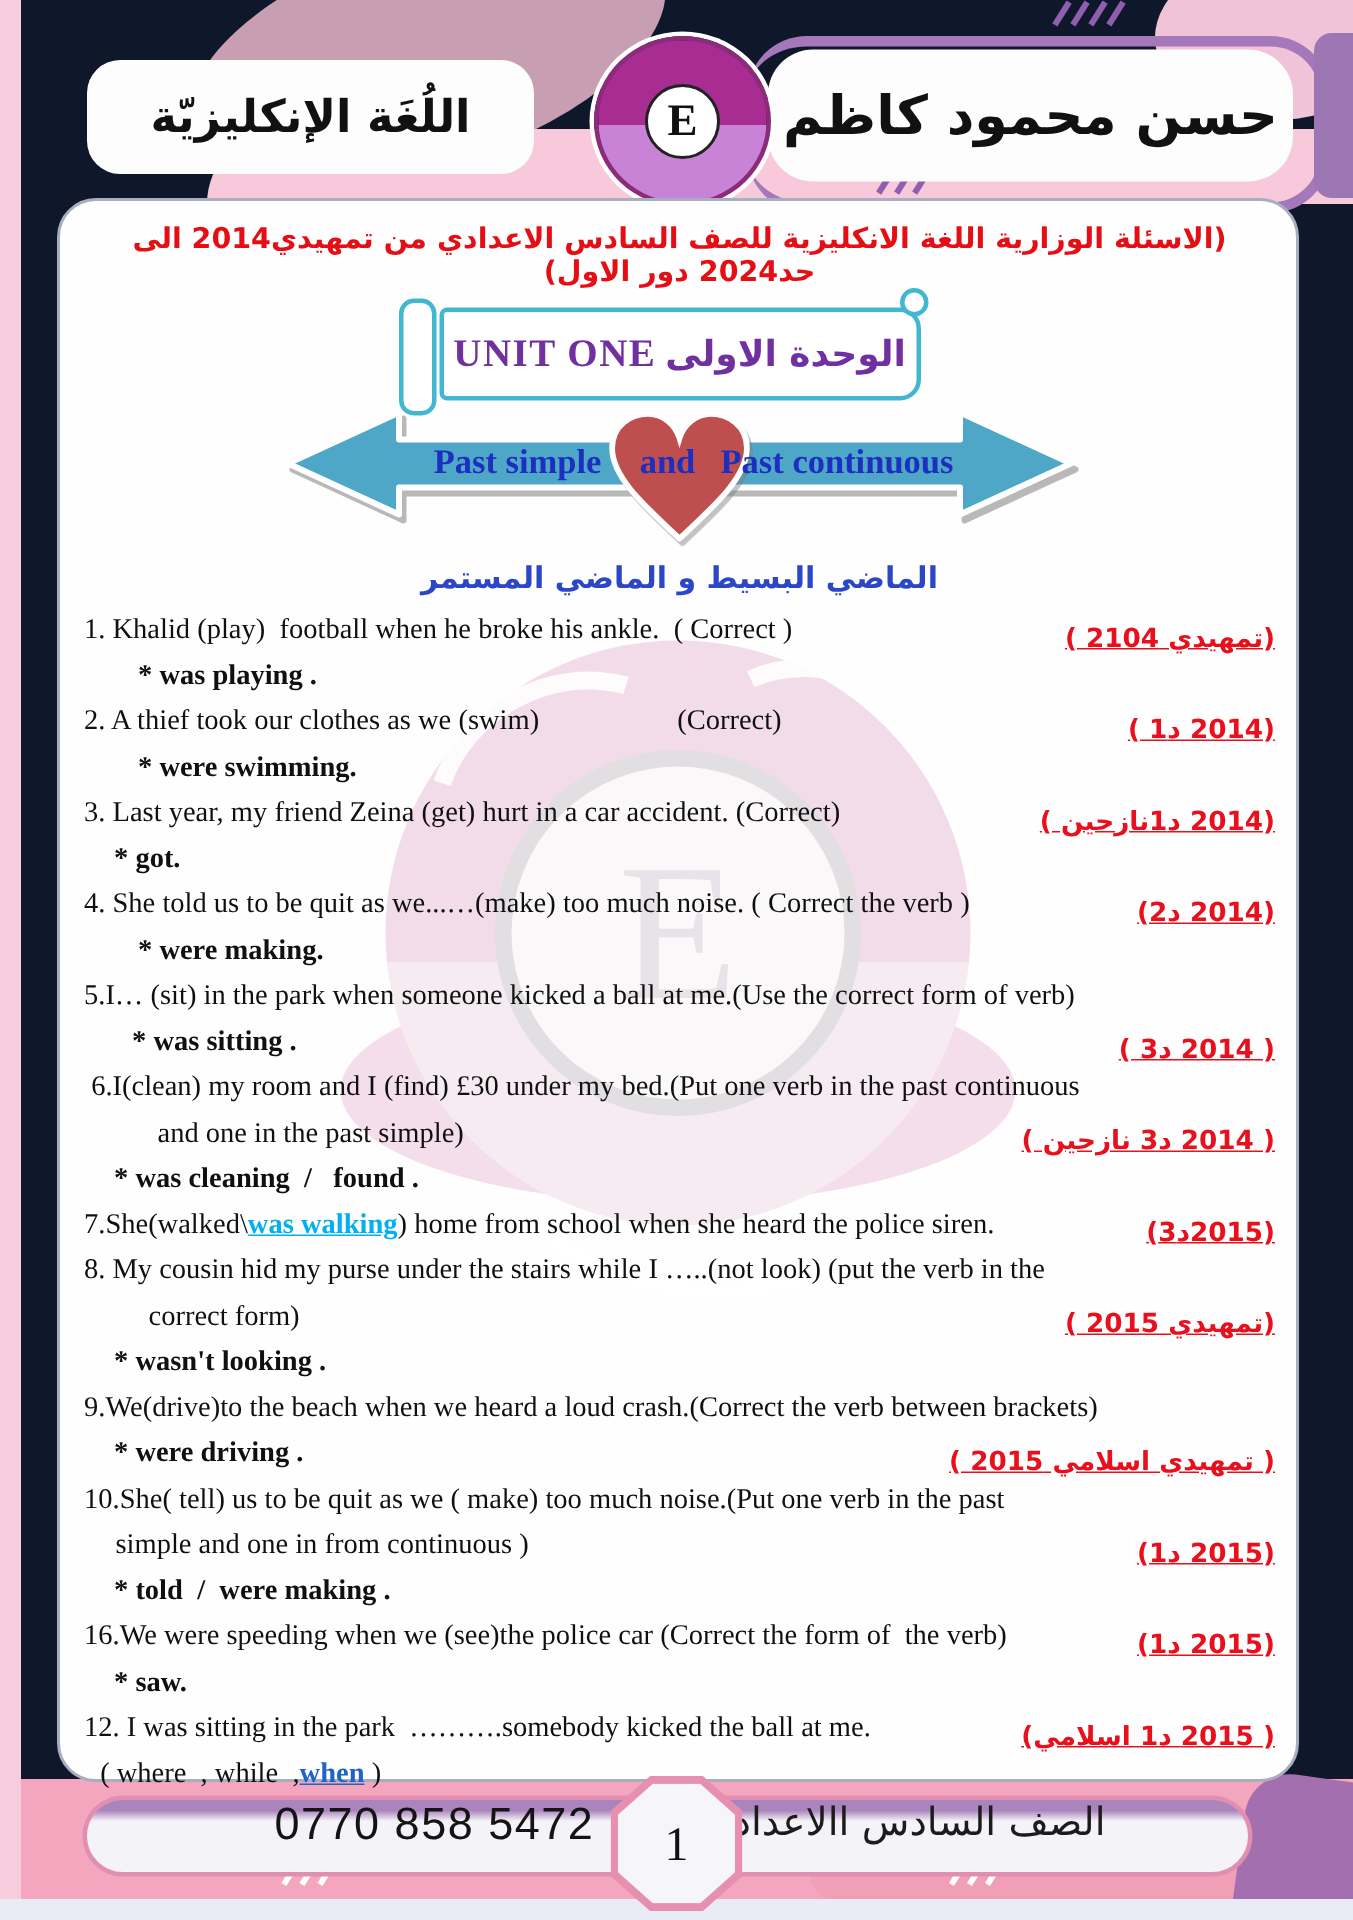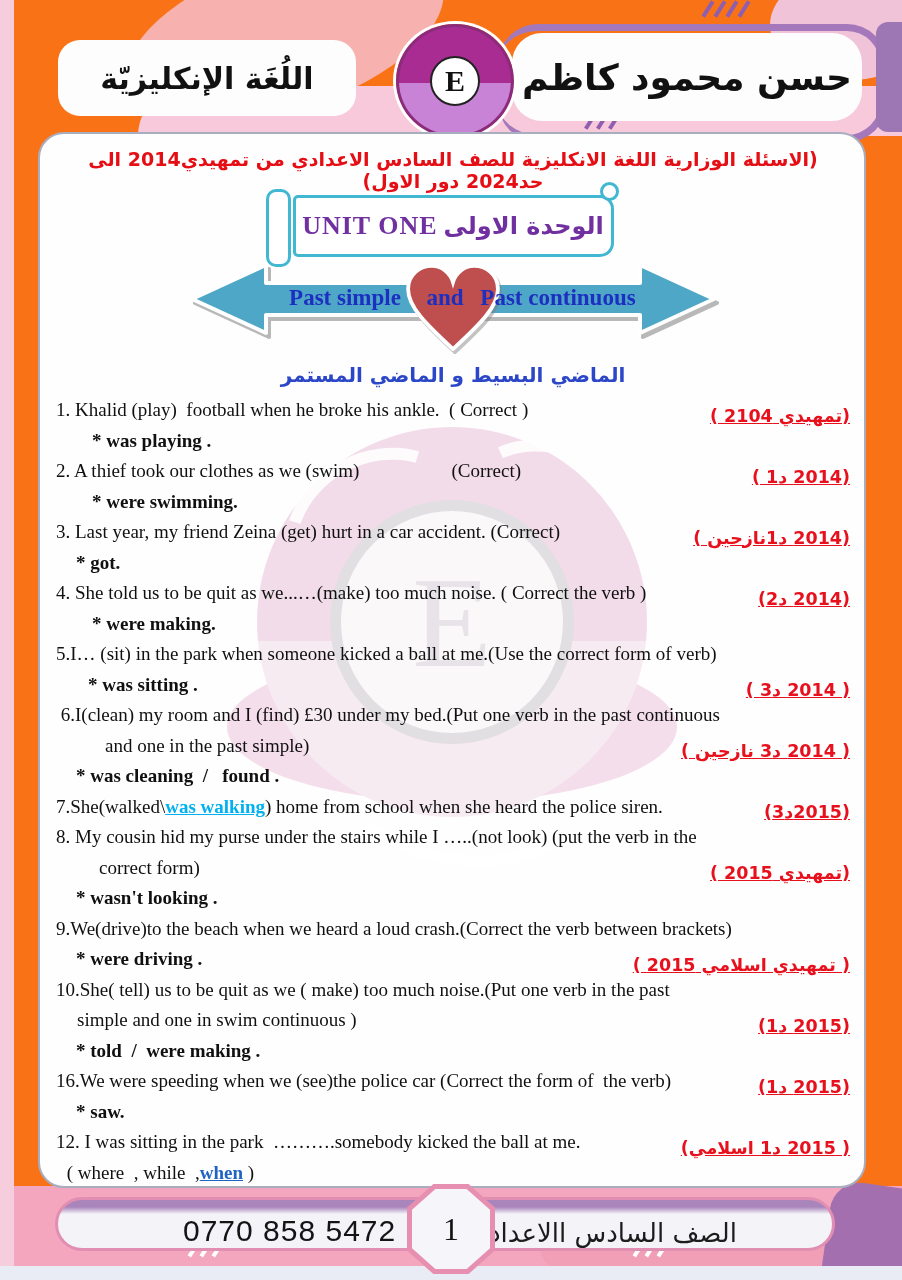--- a/index.html
+++ b/index.html
@@ -1,16 +1,16 @@
 <!DOCTYPE html>
 <html><head>
 <meta charset="utf-8">
 <style>
   html,body{margin:0;padding:0;background:#d8d8e0;}
-  .page{position:relative;width:902px;height:1280px;background:#f97316;overflow:hidden;
+  .page{position:relative;width:902px;height:1280px;background:#0f172a;overflow:hidden;
         font-family:"Liberation Serif","DejaVu Sans",serif;}
   
   .edge-left{position:absolute;left:0;top:0;width:14px;height:1280px;background:#f6cddd;}
   .edge-bottom{position:absolute;left:0;top:1266px;width:902px;height:14px;background:#e9ebf5;}
   .hdr-light{position:absolute;left:138px;top:86px;width:764px;height:50px;background:#f7c9da;
              border-top-left-radius:70px;}
   .hdr-swoosh{position:absolute;left:120px;top:-40px;width:330px;height:150px;background:#f6c0d4;
               border-radius:50%;transform:rotate(-18deg);opacity:.8;}
   .tr-lobe{position:absolute;left:770px;top:-30px;width:160px;height:110px;background:#f0c3d8;border-radius:50%;}
   .purple-edge{position:absolute;left:876px;top:22px;width:26px;height:110px;background:#9d76b4;border-radius:12px 0 0 12px;}
@@ -31,21 +31,21 @@
         background:linear-gradient(180deg,#a82c92 0 52%,#c883d6 52% 100%);
         border:3px solid #8c2b7a;box-shadow:0 0 0 3px #fff;display:flex;align-items:center;justify-content:center;}
   .logo-inner{width:46px;height:46px;border-radius:50%;background:#fff;border:2px solid #222;
         display:flex;align-items:center;justify-content:center;font:bold 30px "Liberation Serif",serif;color:#111;}
   
   .card{position:absolute;left:38px;top:132px;width:828px;height:1056px;background:#fefefe;
         border:2px solid #a8aec0;border-radius:26px;box-sizing:border-box;padding:12px 14px 0 16px;z-index:2;}
   .main-title{text-align:center;color:#e60e15;font-weight:bold;font-size:19px;
               font-family:"DejaVu Sans",sans-serif;margin-top:2px;}
   
-  .unit{position:relative;width:315px;height:56px;margin:3px auto 0 auto;background:#fff;
+  .unit{position:relative;width:315px;height:56px;margin:13px auto 0 auto;background:#fff;
         border:3.5px solid #41b7d2;border-radius:5px 14px 14px 5px;display:flex;align-items:center;
         justify-content:center;gap:6px;z-index:3;}
   .unit:before{content:"";position:absolute;left:-30px;top:-9px;width:19px;height:72px;background:#fff;
         border:3px solid #41b7d2;border-radius:10px;}
   .unit:after{content:"";position:absolute;right:-8px;top:-16px;width:13px;height:13px;background:#fff;
         border:3px solid #41b7d2;border-radius:50%;}
   .unit-en{color:#7030a0;font:bold 26px "Liberation Serif",serif;letter-spacing:1px;}
   .unit-ar{color:#7030a0;font:bold 24px "DejaVu Sans",sans-serif;}
   
   .arrowwrap{position:relative;width:530px;height:90px;margin:4px auto 0 auto;}
@@ -81,21 +81,21 @@
             background:#f6f0f4;border:11px solid #bdb5bf;box-sizing:border-box;
             display:flex;align-items:center;justify-content:center;}
   .wm-inner span{font:130px "Liberation Serif",serif;color:#c9c0ca;}
   .wm-arc{position:absolute;border:12px solid transparent;border-top-color:rgba(255,255,255,.9);border-radius:50%;}
   .wm-arc.a1{left:30px;top:28px;width:180px;height:160px;transform:rotate(-28deg);}
   .wm-arc.a2{left:195px;top:18px;width:160px;height:150px;transform:rotate(20deg);}
   .wm-arc.a3{left:90px;top:300px;width:220px;height:120px;transform:rotate(186deg);border-top-color:rgba(255,255,255,.85);}
   
   .fpill{position:absolute;left:55px;top:1197px;width:780px;height:54px;border-radius:28px;
          background:linear-gradient(180deg,#a985bc 0 7px,#f4f3f7 14px 100%);
-         border:3px solid #e08fb2;box-sizing:border-box;display:flex;align-items:flex-end;
+         border:3px solid #e08fb2;box-sizing:border-box;display:flex;align-items:flex-start;
          justify-content:space-between;padding:0 95px 0 125px;z-index:3;}
   .phone{font:30px "Liberation Sans",sans-serif;color:#141414;letter-spacing:1px;}
   .grade{font:26px "DejaVu Sans",sans-serif;color:#1c1c1c;}
   .octa-out{position:absolute;left:407px;top:1184px;width:88px;height:90px;background:#e78fb0;
             clip-path:polygon(30% 0,70% 0,100% 26%,100% 74%,70% 100%,30% 100%,0 74%,0 26%);z-index:4;
             display:flex;align-items:center;justify-content:center;}
   .octa-in{width:78px;height:80px;background:#f6f5f9;
            clip-path:polygon(30% 0,70% 0,100% 26%,100% 74%,70% 100%,30% 100%,0 74%,0 26%);
            display:flex;align-items:center;justify-content:center;font:32px "Liberation Serif",serif;color:#111;}
 </style>
@@ -238,21 +238,21 @@
       </div>
       <div class="qrow">
         <span class="ans sm">* were driving .</span>
         <span class="qtag" dir="rtl">( تمهيدي اسلامي 2015 )</span>
       </div>
 
       <div class="qrow">
         <span class="qtext">10.She( tell) us to be quit as we ( make) too much noise.(Put one verb in the past</span>
       </div>
       <div class="qrow">
-        <span class="qtext ind3">simple and one in swim continuous )</span>
+        <span class="qtext ind3">simple and one in from continuous )</span>
         <span class="qtag" dir="rtl">(2015 د1)</span>
       </div>
       <div class="ans sm">* told  /  were making .</div>
 
       <div class="qrow">
         <span class="qtext">16.We were speeding when we (see)the police car (Correct the form of  the verb)</span>
         <span class="qtag" dir="rtl">(2015 د1)</span>
       </div>
       <div class="ans sm">* saw.</div>
 

